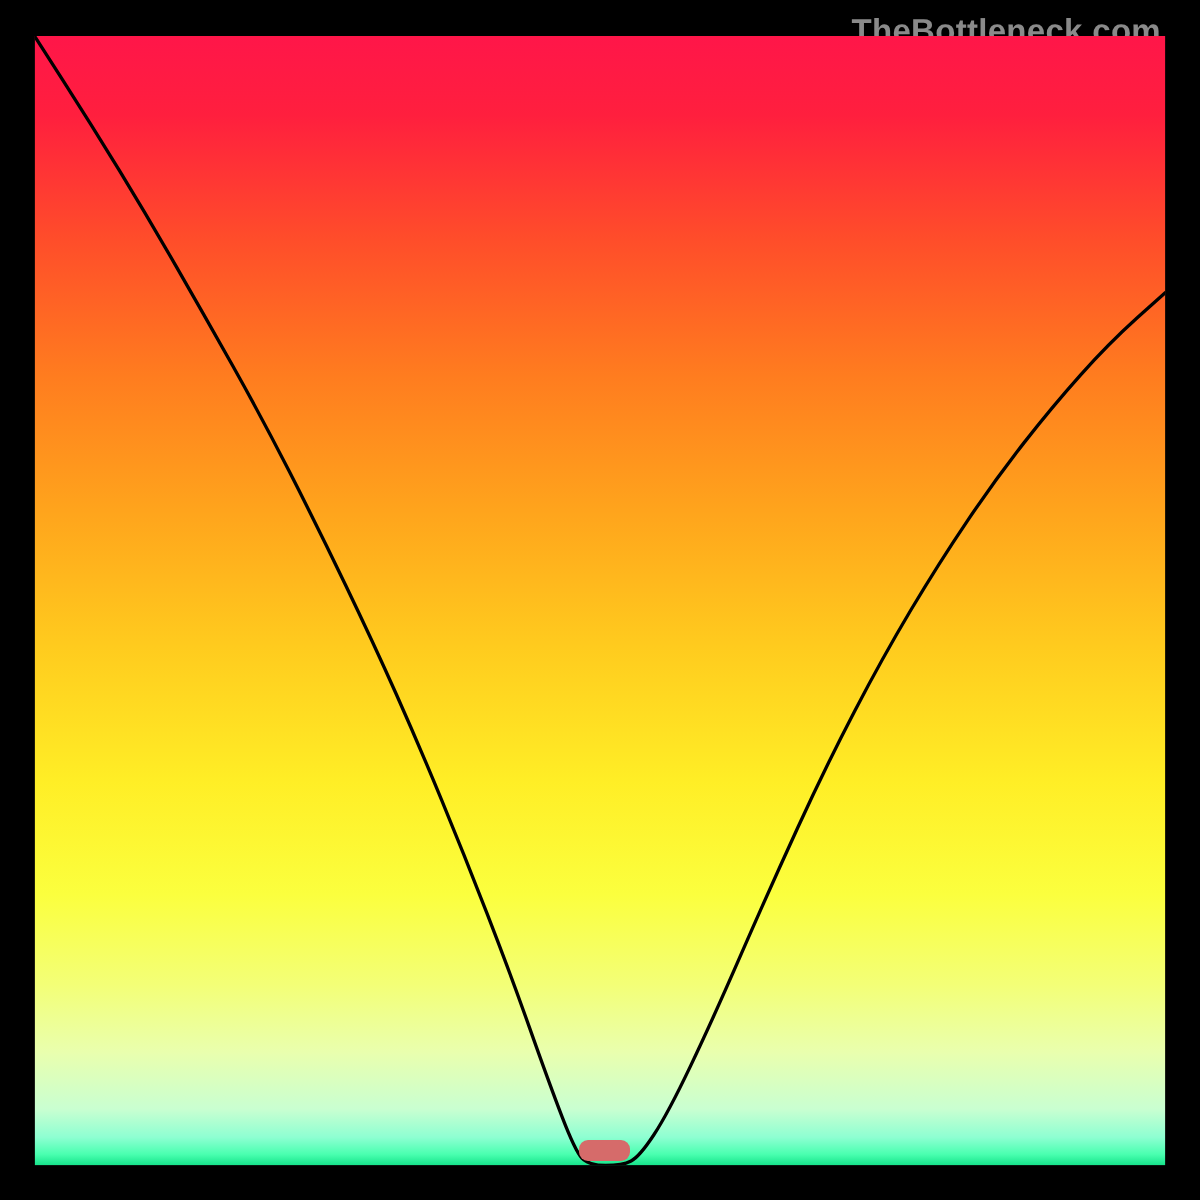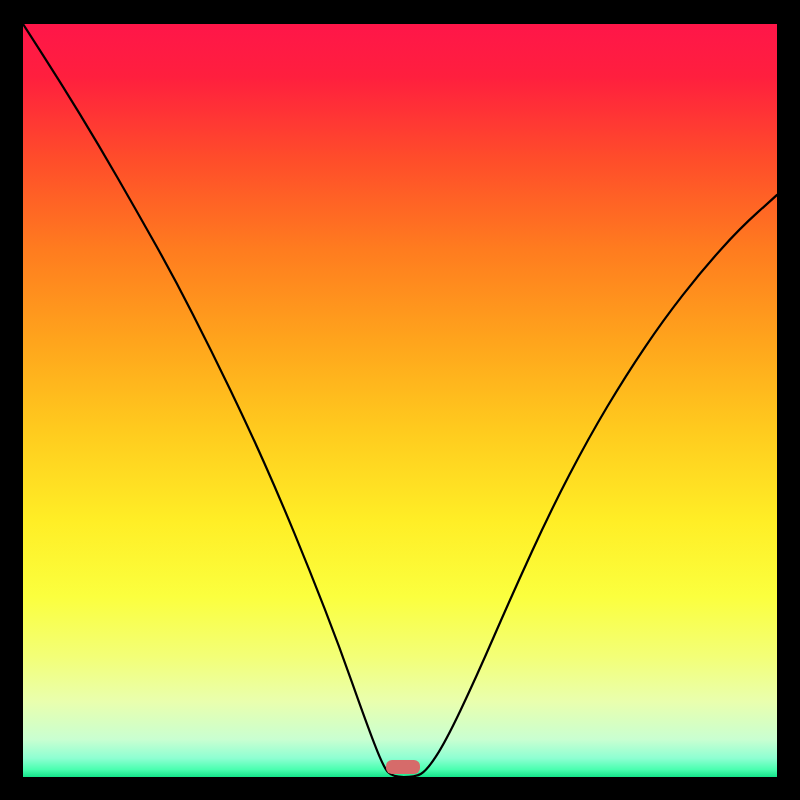--- a/index.html
+++ b/index.html
@@ -38,20 +38,21 @@
   }
   svg {
     display: block;
   }
 </style>
 </head>
 <body>
 
 <div class="frame">
 
+  <div class="watermark">TheBottleneck.com</div>
 
   <div class="plot">
     <svg id="chart-svg" width="754" height="753" viewBox="0 0 754 753">
       <defs>
         <linearGradient id="bg-grad" x1="0" y1="0" x2="0" y2="1">
             <stop offset="0.00%" stop-color="#ff1649"></stop>
             <stop offset="7.00%" stop-color="#ff1f3e"></stop>
             <stop offset="18.00%" stop-color="#ff4d2a"></stop>
             <stop offset="30.00%" stop-color="#ff7c1f"></stop>
             <stop offset="42.00%" stop-color="#ffa41c"></stop>

